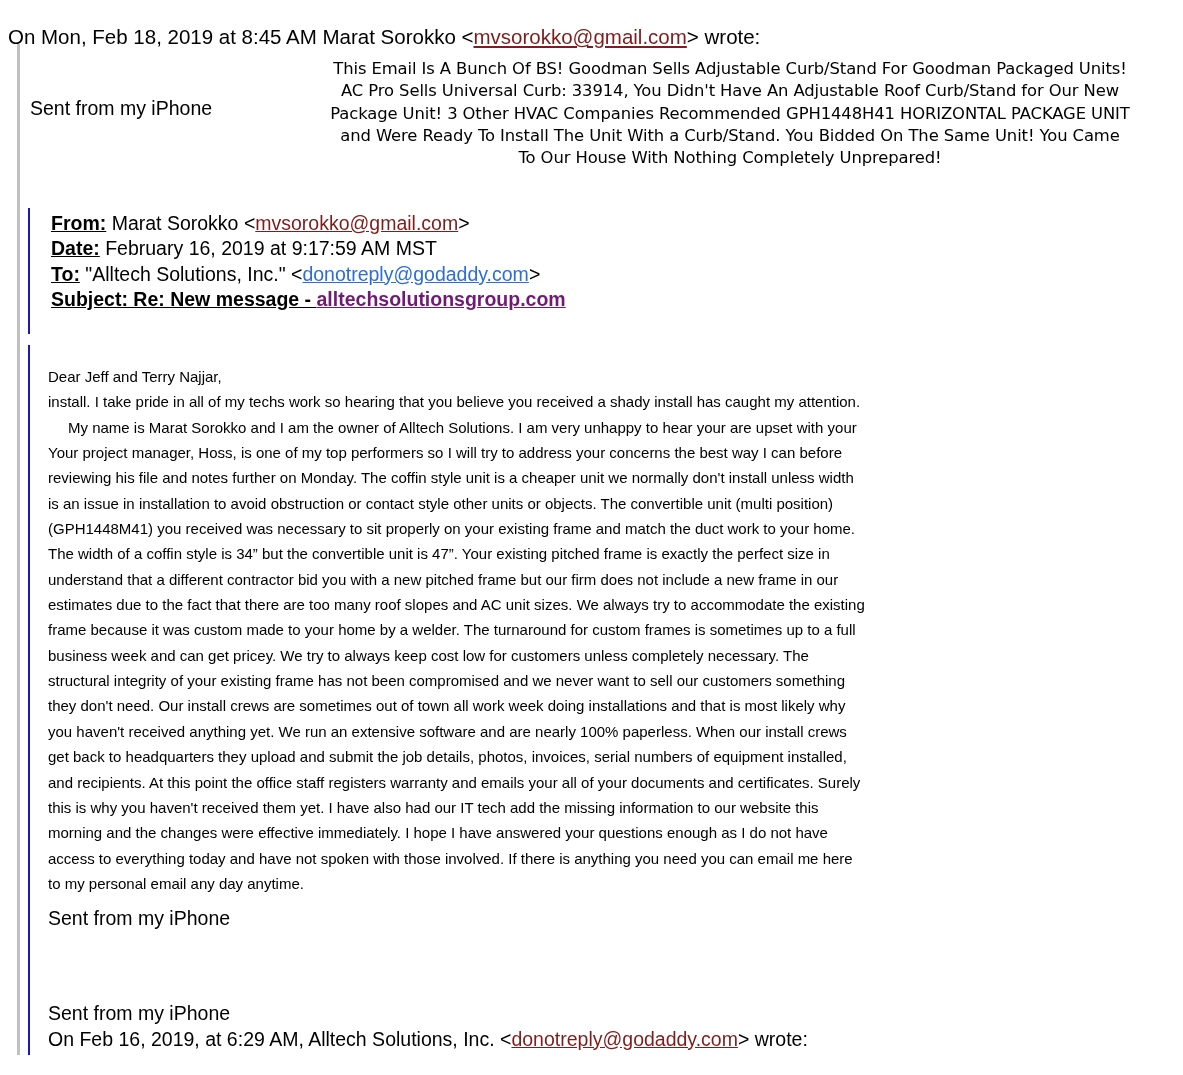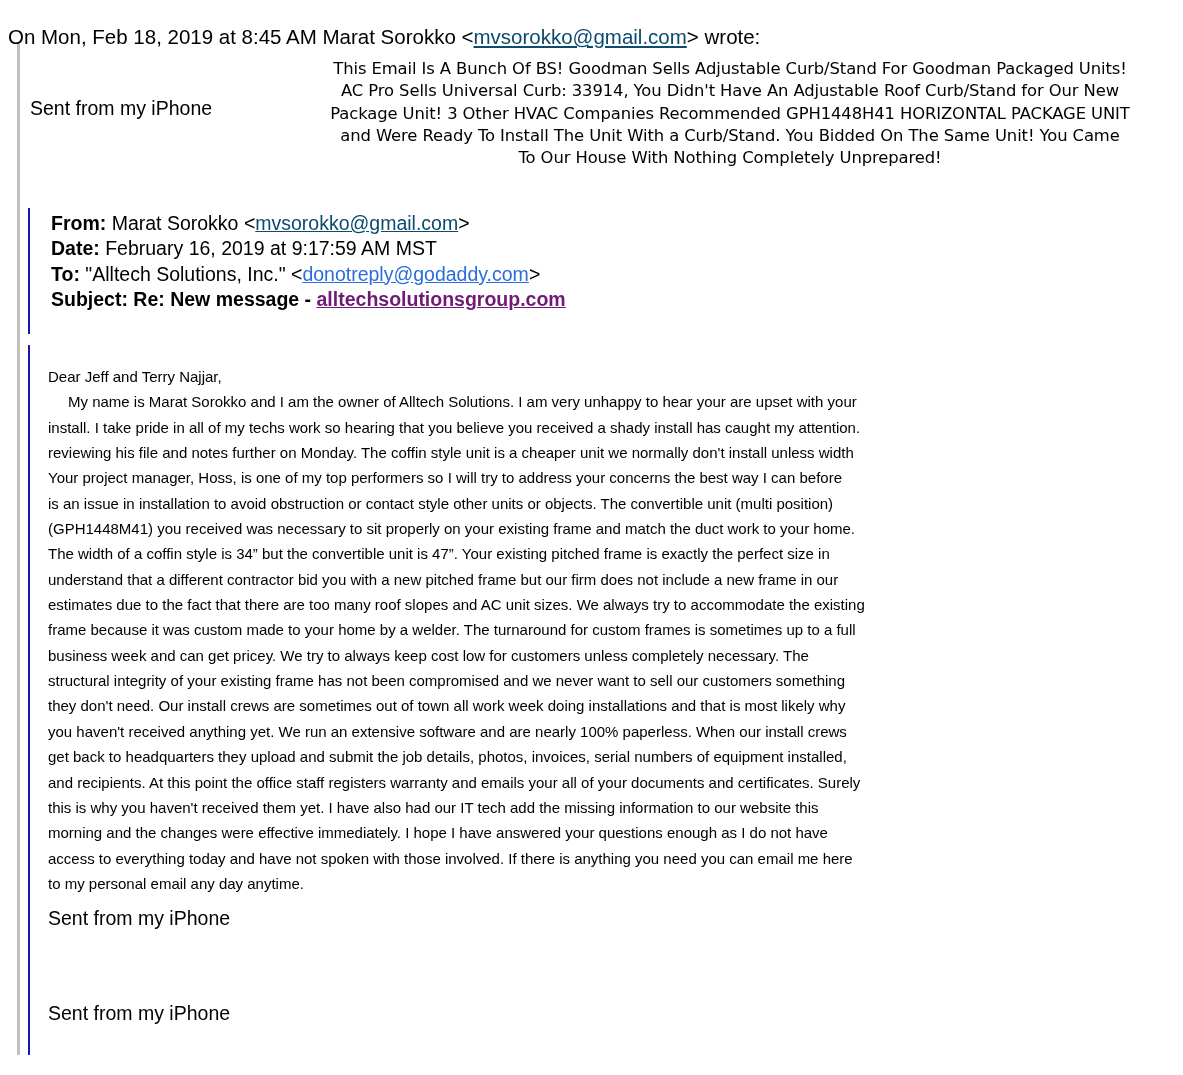--- a/index.html
+++ b/index.html
@@ -85,23 +85,23 @@
 
   
   .fwd-headers {
     position: absolute;
     left: 51px;
     top: 211px;
     font-size: 19.5px;
     line-height: 25.3px;
   }
   .fwd-headers .hdr-row { white-space: nowrap; }
-  .hdr-key { font-weight: bold; }
+  .hdr-key { font-weight: bold; text-decoration: underline; }
   .hdr-subject-val { font-weight: bold; color: #701a75; }
-  .mail-link { color: #0c4a6e; }
+  .mail-link { color: #7f1d1d; }
   .mail-link-2 { color: #2a6ddb; }
 
   
   .body-msg {
     position: absolute;
     left: 48px;
     top: 364px;
     width: 1135px;
     font-size: 15px;
     line-height: 25.35px;
@@ -160,24 +160,24 @@
     <div class="hdr-row">
       <span class="hdr-key">To:</span><span> "Alltech Solutions, Inc." &lt;</span><a class="mail-link-2" href="#">donotreply@godaddy.com</a><span>&gt;</span>
     </div>
     <div class="hdr-row">
       <span class="hdr-key">Subject:</span><span class="hdr-key"> Re: New message - </span><a class="hdr-subject-val" href="#">alltechsolutionsgroup.com</a>
     </div>
   </div>
 
   <div class="body-msg">
     <span class="ln">Dear Jeff and Terry Najjar,</span>
+    <span class="ln">install. I take pride in all of my techs work so hearing that you believe you received a shady install has caught my attention.</span>
     <span class="ln indent">My name is Marat Sorokko and I am the owner of Alltech Solutions. I am very unhappy to hear your are upset with your</span>
-    <span class="ln">install. I take pride in all of my techs work so hearing that you believe you received a shady install has caught my attention.</span>
+    <span class="ln">Your project manager, Hoss, is one of my top performers so I will try to address your concerns the best way I can before</span>
     <span class="ln">reviewing his file and notes further on Monday. The coffin style unit is a cheaper unit we normally don't install unless width</span>
-    <span class="ln">Your project manager, Hoss, is one of my top performers so I will try to address your concerns the best way I can before</span>
     <span class="ln">is an issue in installation to avoid obstruction or contact style other units or objects. The convertible unit (multi position)</span>
     <span class="ln">(GPH1448M41) you received was necessary to sit properly on your existing frame and match the duct work to your home.</span>
     <span class="ln">The width of a coffin style is 34” but the convertible unit is 47”. Your existing pitched frame is exactly the perfect size in</span>
     <span class="ln">understand that a different contractor bid you with a new pitched frame but our firm does not include a new frame in our</span>
     <span class="ln">estimates due to the fact that there are too many roof slopes and AC unit sizes. We always try to accommodate the existing</span>
     <span class="ln">frame because it was custom made to your home by a welder. The turnaround for custom frames is sometimes up to a full</span>
     <span class="ln">business week and can get pricey. We try to always keep cost low for customers unless completely necessary. The</span>
     <span class="ln">structural integrity of your existing frame has not been compromised and we never want to sell our customers something</span>
     <span class="ln">they don't need. Our install crews are sometimes out of town all work week doing installations and that is most likely why</span>
     <span class="ln">you haven't received anything yet. We run an extensive software and are nearly 100% paperless. When our install crews</span>
@@ -186,15 +186,16 @@
     <span class="ln">this is why you haven't received them yet. I have also had our IT tech add the missing information to our website this</span>
     <span class="ln">morning and the changes were effective immediately. I hope I have answered your questions enough as I do not have</span>
     <span class="ln">access to everything today and have not  spoken with those involved. If there is anything you need you can email me here</span>
     <span class="ln">to my personal email any day anytime.</span>
   </div>
 
   <div class="sig-1">Sent from my iPhone</div>
 
   <div class="tail-block">
     <span class="ln">Sent from my iPhone</span>
+    <span class="ln"><span>On Feb 16, 2019, at 6:29 AM, Alltech Solutions, Inc. &lt;</span><a class="mail-link" href="#">donotreply@godaddy.com</a><span>&gt; wrote:</span></span>
   </div>
 
 </div>
 
 </body></html>

